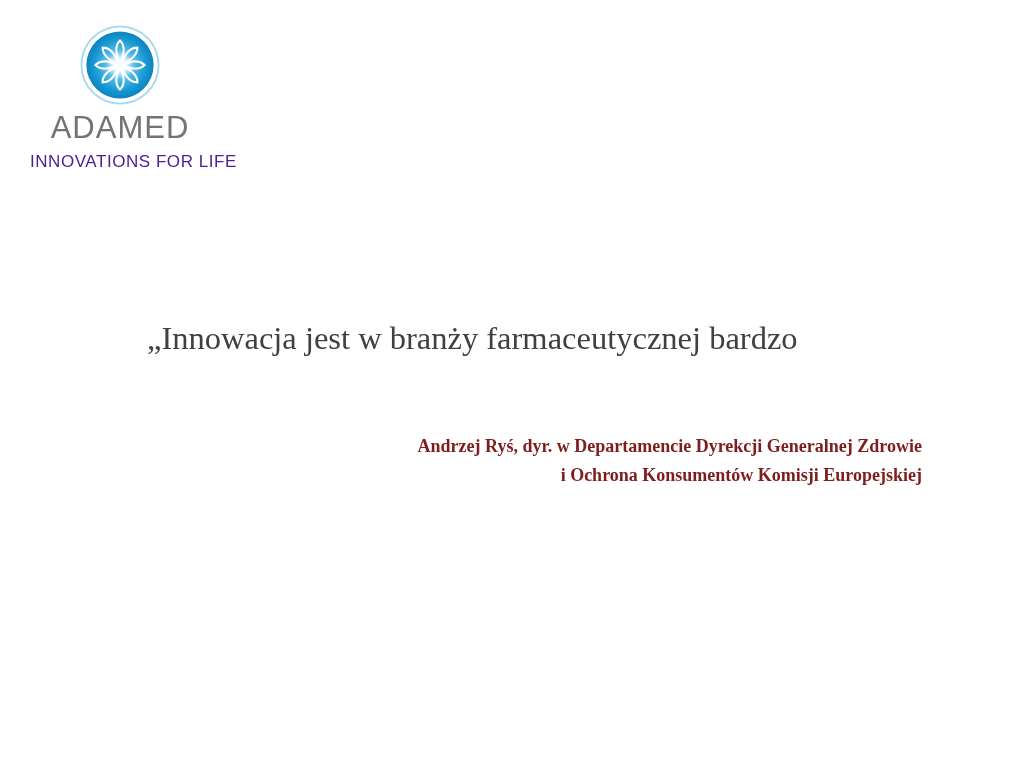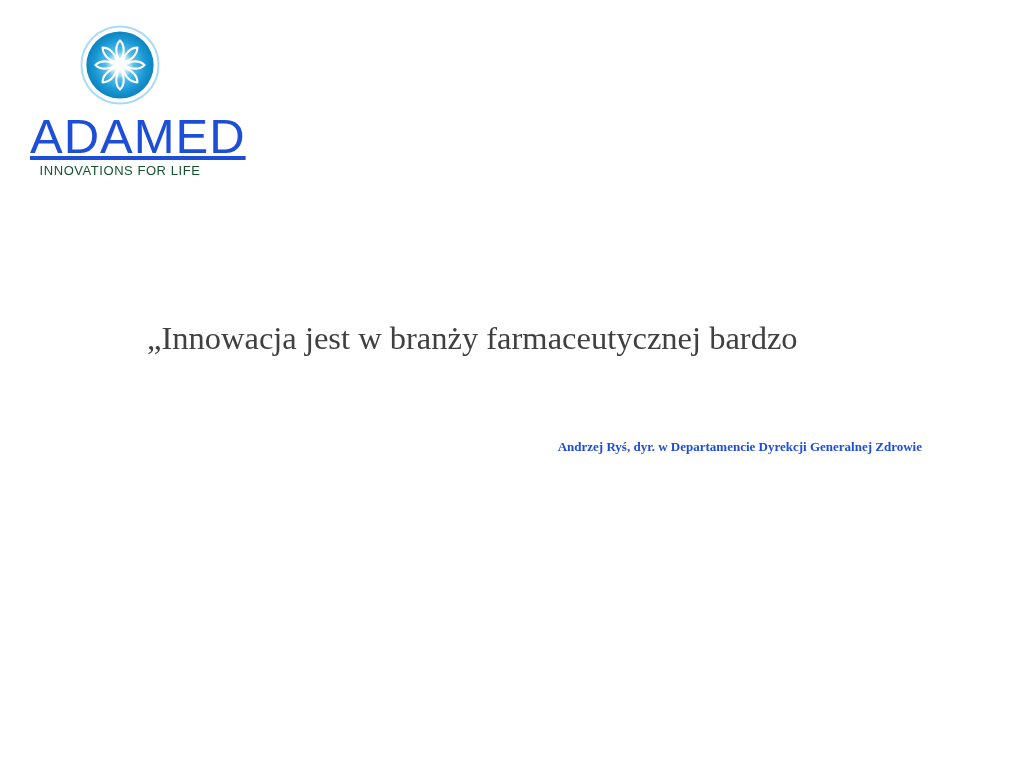--- a/index.html
+++ b/index.html
@@ -34,38 +34,37 @@
     width: 82px;
     height: 82px;
     margin: 0 auto 6px auto;
     display: block;
   }
 
   .logo-wordmark {
     display: block;
     text-align: center;
     font-family: "Liberation Sans", sans-serif;
-    font-size: 49px;
+    font-size: 31px;
     letter-spacing: 1.0px;
-    color: #1d4ed8;
+    color: #737373;
     line-height: 1.0;
     white-space: nowrap;
     font-weight: 400;
-    text-decoration: underline;
   }
 
   .logo-tagline {
     display: block;
     text-align: center;
     font-family: "Liberation Sans", sans-serif;
-    font-size: 13px;
+    font-size: 17px;
     letter-spacing: 0.55px;
-    color: #14532d;
+    color: #4c1d95;
     line-height: 1.0;
-    margin-top: 3px;
+    margin-top: 10px;
     white-space: nowrap;
     font-weight: 400;
   }
 
   
   .quote-block {
     position: absolute;
     left: 107px;
     top: 300px;
     width: 790px;
@@ -86,23 +85,23 @@
     position: absolute;
     left: 200px;
     top: 432px;
     width: 722px;
     text-align: right;
   }
 
   .attribution-line {
     display: block;
     font-family: "Liberation Serif", serif;
-    font-size: 13px;
+    font-size: 18px;
     line-height: 29px;
-    color: #1d4ed8;
+    color: #7f1d1d;
     font-weight: 700;
     white-space: nowrap;
   }
 </style>
 </head>
 <body>
 
 <div class="slide">
 
   <div class="logo-block">
@@ -147,15 +146,16 @@
 
     <span class="logo-tagline">INNOVATIONS FOR LIFE</span>
   </div>
 
   <blockquote class="quote-block">
     <span class="quote-line">„Innowacja jest w branży farmaceutycznej bardzo</span>
   </blockquote>
 
   <div class="attribution-block">
     <span class="attribution-line">Andrzej Ryś, dyr. w Departamencie Dyrekcji Generalnej Zdrowie</span>
+    <span class="attribution-line">i Ochrona Konsumentów Komisji Europejskiej</span>
   </div>
 
 </div>
 
 </body></html>

